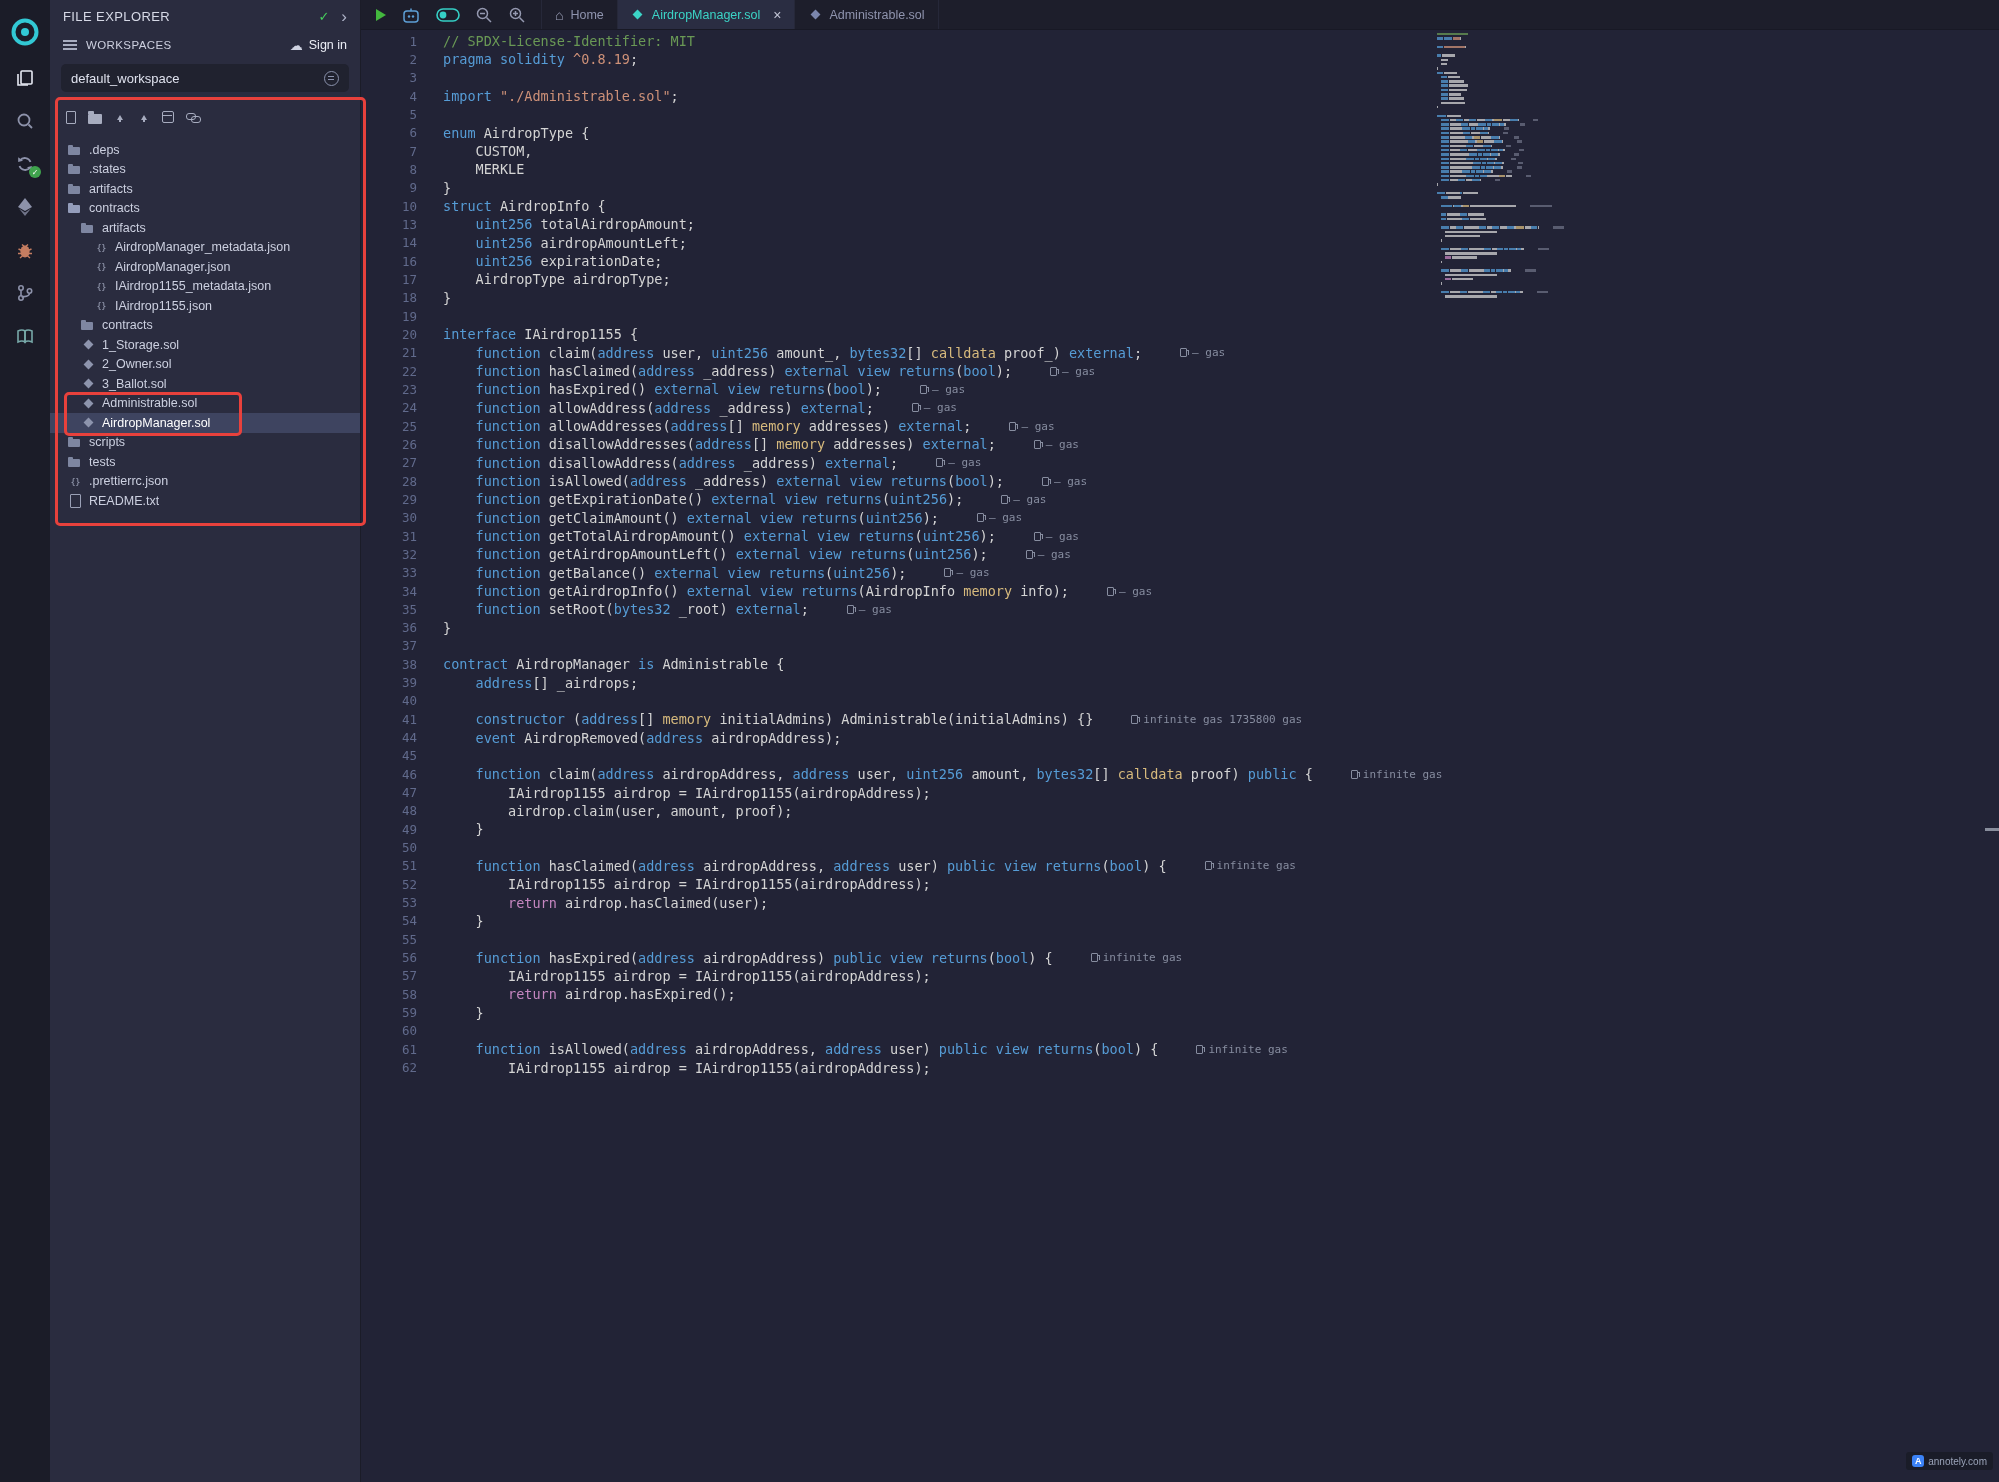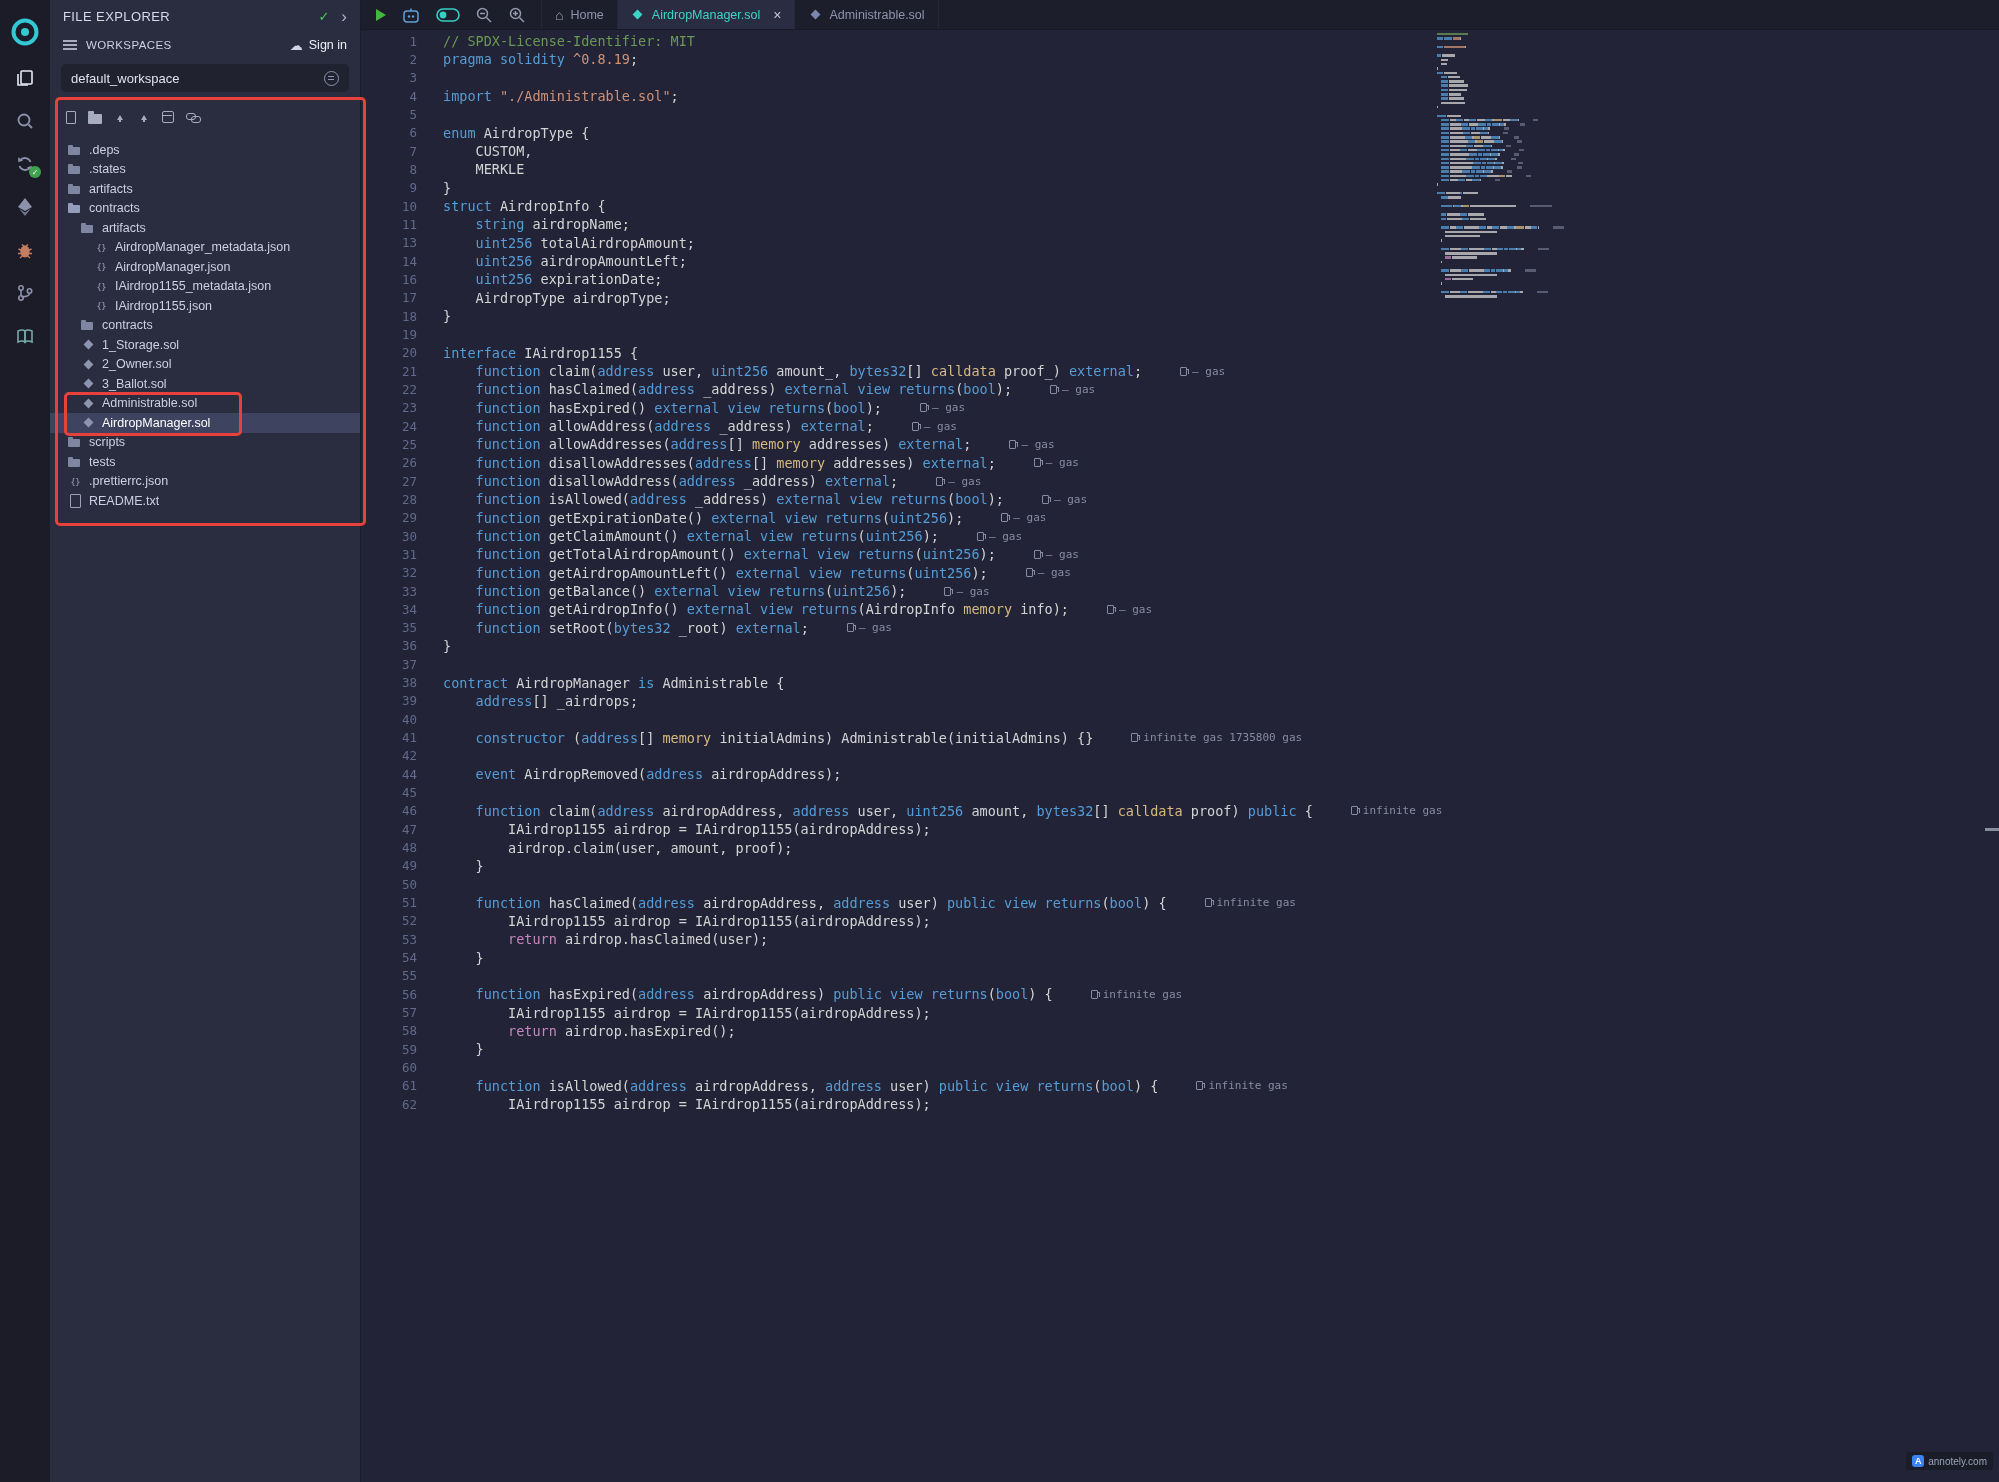--- a/index.html
+++ b/index.html
@@ -349,24 +349,20 @@
           </div>
           <div class="code-line">
             <span class="ln">9</span>
             <span class="lcontent"><span class="tk-p">}</span></span>
           </div>
           <div class="code-line">
             <span class="ln">10</span>
             <span class="lcontent"><span class="tk-k">struct</span><span class="tk-p"> AirdropInfo {</span></span>
           </div>
           <div class="code-line">
-            <span class="ln">11</span>
-            <span class="lcontent"><span class="tk-p">    </span><span class="tk-k">string</span><span class="tk-p"> airdropName;</span></span>
-          </div>
-          <div class="code-line">
             <span class="ln">13</span>
             <span class="lcontent"><span class="tk-p">    </span><span class="tk-k">uint256</span><span class="tk-p"> totalAirdropAmount;</span></span>
           </div>
           <div class="code-line">
             <span class="ln">14</span>
             <span class="lcontent"><span class="tk-p">    </span><span class="tk-k">uint256</span><span class="tk-p"> airdropAmountLeft;</span></span>
           </div>
           <div class="code-line">
             <span class="ln">16</span>
             <span class="lcontent"><span class="tk-p">    </span><span class="tk-k">uint256</span><span class="tk-p"> expirationDate;</span></span>
@@ -479,24 +475,20 @@
             <span class="lcontent"><span class="tk-p">    </span><span class="tk-k">address</span><span class="tk-p">[] _airdrops;</span></span>
           </div>
           <div class="code-line">
             <span class="ln">40</span>
             <span class="lcontent"></span>
           </div>
           <div class="code-line">
             <span class="ln">41</span>
             <span class="lcontent"><span class="tk-p">    </span><span class="tk-k">constructor</span><span class="tk-p"> (</span><span class="tk-k">address</span><span class="tk-p">[] </span><span class="tk-m">memory</span><span class="tk-p"> initialAdmins) Administrable(initialAdmins) {}</span></span>
             <span class="gas"><i class="gas-ico"></i><span>infinite gas 1735800 gas</span></span>
-          </div>
-          <div class="code-line">
-            <span class="ln">42</span>
-            <span class="lcontent"></span>
           </div>
           <div class="code-line">
             <span class="ln">44</span>
             <span class="lcontent"><span class="tk-p">    </span><span class="tk-k">event</span><span class="tk-p"> AirdropRemoved(</span><span class="tk-k">address</span><span class="tk-p"> airdropAddress);</span></span>
           </div>
           <div class="code-line">
             <span class="ln">45</span>
             <span class="lcontent"></span>
           </div>
           <div class="code-line">

